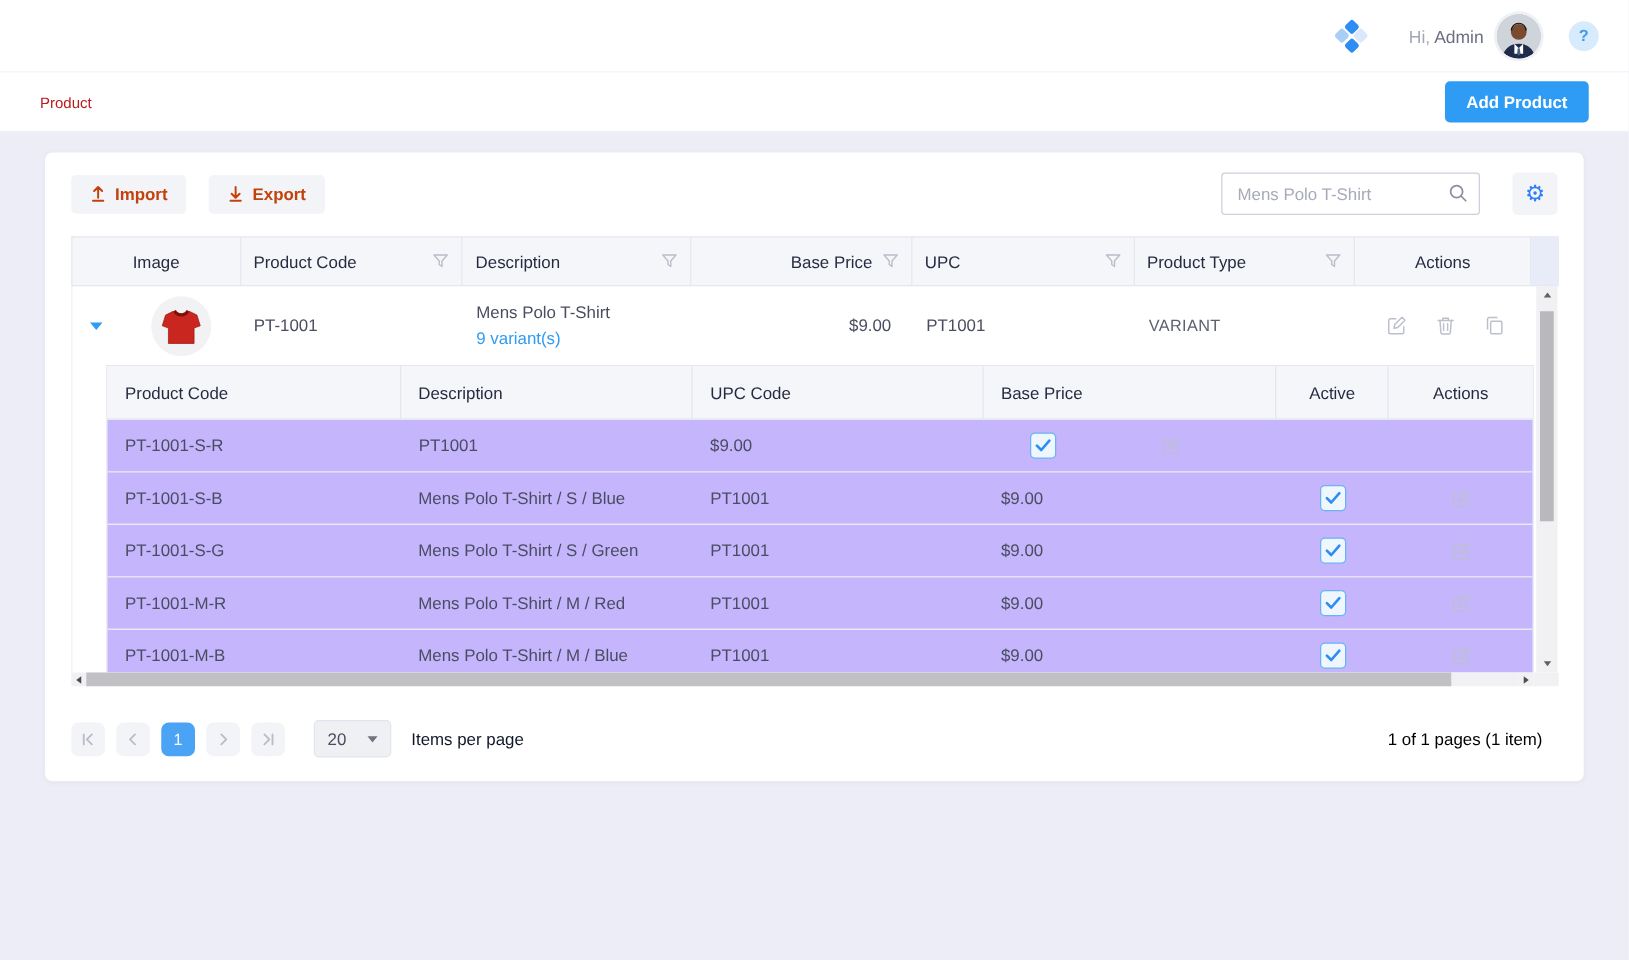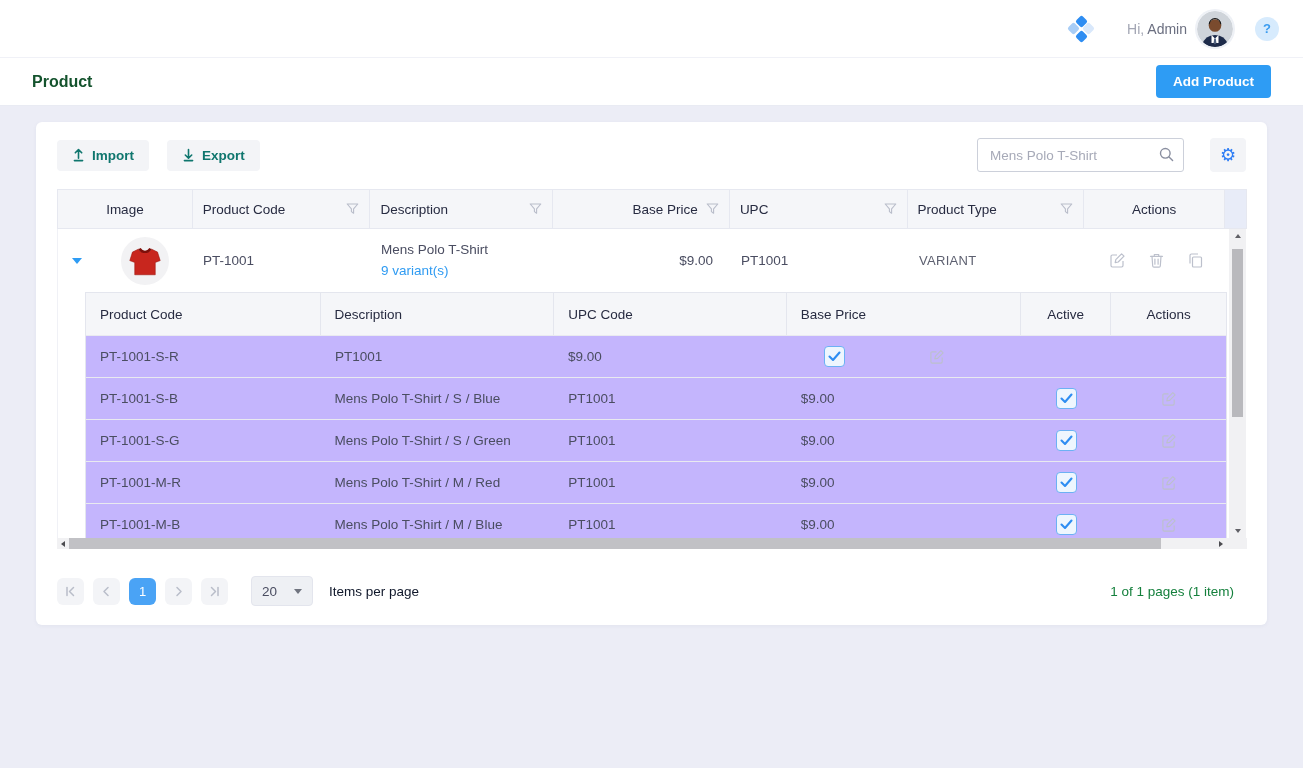--- a/index.html
+++ b/index.html
@@ -15,28 +15,28 @@
   .apps-icon .d-left{ left:0; top:7.5px; background:#a8cdf6; }
   .apps-icon .d-right{ right:0; top:7.5px; background:#d9e8fb; }
   .greeting { font-size:14px; margin-right:10px; }
   .greeting .hi { color:#a3a6b4; }
   .greeting .name { color:#6b6f80; }
   .avatar { width:36px; height:36px; border-radius:50%; overflow:hidden; margin-right:22px; box-shadow:0 0 0 2px #eef1f6; cursor:pointer; }
   .help-btn { width:24px; height:24px; border-radius:50%; background:#d7ebfd; color:#3b9cf0; font-weight:bold; font-size:13px; display:flex; align-items:center; justify-content:center; cursor:pointer; }
 
   
   .pagebar { height:48px; background:#fff; display:flex; align-items:center; justify-content:space-between; padding:0 32px; border-bottom:1px solid #e9ebf3; }
-  .page-title { font-size:16px; font-weight:700; color:#14532d; }
+  .page-title { font-size:12px; font-weight:400; color:#b91c1c; }
   .btn-primary { background:#2e9cf4; color:#fff; border:none; border-radius:4px; font-size:13.5px; font-weight:600; padding:9px 17px; cursor:pointer; font-family:inherit; }
 
   
   .card { margin:16px 36px 0; background:#fff; border-radius:6px; padding:16px 21px 19px; box-shadow:0 1px 4px rgba(40,50,90,.05); }
 
   .toolbar { display:flex; align-items:center; margin-bottom:17px; }
-  .btn-soft { display:flex; align-items:center; gap:7px; background:#f3f4f7; border:none; border-radius:4px; color:#0f766e; font-weight:600; font-size:13.5px; padding:8px 15px; cursor:pointer; font-family:inherit; }
+  .btn-soft { display:flex; align-items:center; gap:7px; background:#f3f4f7; border:none; border-radius:4px; color:#c2410c; font-weight:600; font-size:13.5px; padding:8px 15px; cursor:pointer; font-family:inherit; }
   .btn-soft + .btn-soft { margin-left:18px; }
   .toolbar-right { margin-left:auto; display:flex; align-items:center; }
   .search-box { position:relative; width:207px; }
   .search-box input { width:100%; height:34px; border:1px solid #ccd0da; border-radius:3px; padding:0 32px 0 12px; font-size:13.5px; color:#a7aab8; font-family:inherit; outline:none; }
   .search-box svg { position:absolute; right:10px; top:9px; }
   .gear-btn { width:36px; height:34px; margin-left:26px; background:#f3f4f7; border:none; border-radius:4px; color:#2f7ef5; font-size:18px; line-height:1; cursor:pointer; display:flex; align-items:center; justify-content:center; }
 
   
   .tablewrap { position:relative; width:1190px; }
   .thead { display:flex; height:40px; background:#f5f6f9; border:1px solid #e6e8f0; font-weight:500; color:#272b41; }
@@ -95,21 +95,21 @@
   .vs-track { flex:1; width:11px; position:relative; }
   .vs-thumb { position:absolute; top:6px; left:0; width:11px; height:168px; background:#b9b9bd; cursor:grab; }
 
   
   .pager { display:flex; align-items:center; margin-top:27px; }
   .pg-btn { width:27px; height:27px; border:none; border-radius:6px; background:#f3f4f7; color:#b9bdc9; display:flex; align-items:center; justify-content:center; cursor:pointer; margin-right:9px; }
   .pg-btn.active { background:#4aa3f5; color:#fff; font-size:13px; font-weight:500; }
   .pg-size { margin-left:14px; width:62px; height:30px; background:#eef0f4; border:1px solid #e3e5ed; border-radius:4px; display:flex; align-items:center; justify-content:space-between; padding:0 10px; cursor:pointer; color:#4a4d61; }
   .pg-size .caret { width:0;height:0;border-left:4.5px solid transparent;border-right:4.5px solid transparent;border-top:5px solid #70747f; }
   .pg-label { margin-left:16px; color:#0f172a; }
-  .pg-summary { margin-left:auto; margin-right:12px; color:#15803d; }
+  .pg-summary { margin-left:auto; margin-right:12px; color:#000000; }
 </style>
 </head>
 <body>
 
 <header class="topbar">
   <div class="apps-icon">
     <i class="d-top"></i>
       <i class="d-left"></i>
       <i class="d-right"></i>
       <i class="d-bot"></i>

